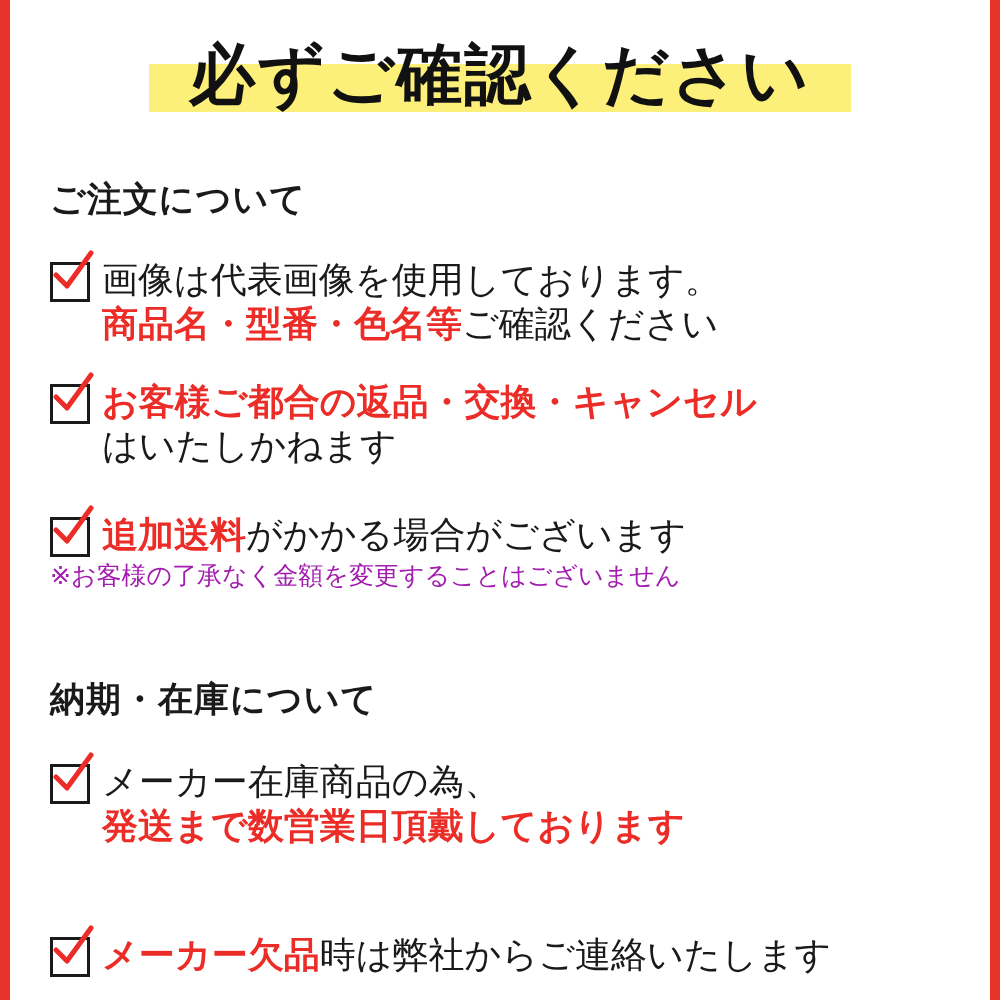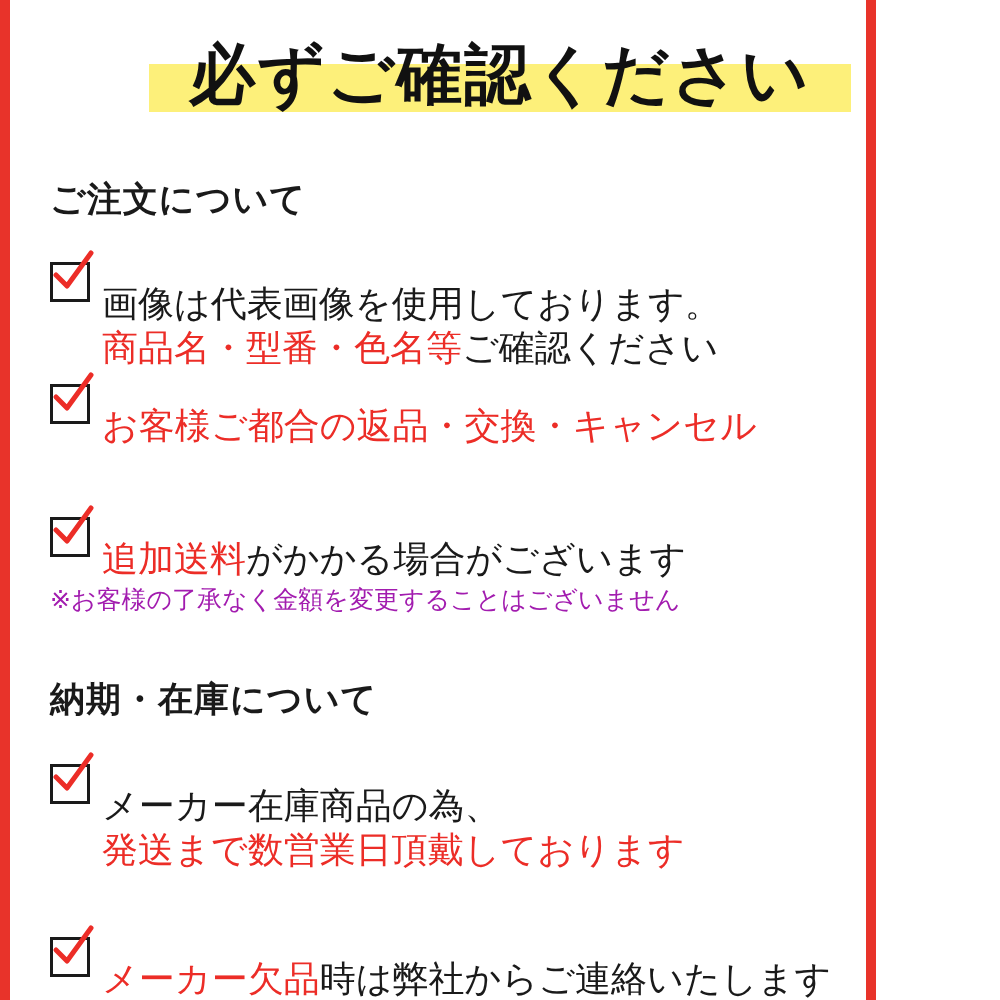--- a/index.html
+++ b/index.html
@@ -8,21 +8,21 @@
   }
   body {
     width: 1000px;
     height: 1000px;
     background: #ffffff;
     font-family: "DejaVu Sans", "Liberation Sans", sans-serif;
     overflow: hidden;
   }
   .page {
     position: relative;
-    width: 876px;
+    width: 1000px;
     height: 1000px;
     box-sizing: border-box;
     background: #ffffff;
   }
   
   .edge {
     position: absolute;
     top: 0;
     width: 10px;
     height: 1000px;
@@ -95,37 +95,36 @@
   }
   .chk svg {
     position: absolute;
     left: -5px;
     top: -16px;
     width: 48px;
     height: 48px;
   }
   .lines {
     margin-left: 52px;
-    margin-top: 24px;
   }
   .line {
     font-size: 36px;
     line-height: 1.22;
     color: #1a1a1a;
     white-space: nowrap;
     letter-spacing: 0px;
   }
   .line.note {
     font-size: 25px;
     color: #a21caf;
     line-height: 1.2;
     margin-top: 4px;
     margin-left: -52px;
   }
-  .seg-red { color: #ec2d27; font-weight: normal; }
+  .seg-red { color: #ec2d27; font-weight: bold; }
   .seg-blk { color: #1a1a1a; font-weight: normal; }
 
   #item-1 { top: 258px; }
   #item-2 { top: 380px; }
   #item-3 { top: 513px; }
   #item-4 { top: 760px; }
   #item-5 { top: 933px; }
 </style>
 </head>
 <body>
@@ -157,20 +156,21 @@
     </div>
 
     <div class="item" id="item-2">
       <div class="chk">
         <svg viewBox="0 0 48 48" aria-hidden="true">
           <path d="M8 26 L19 37 L43 4" fill="none" stroke="#ec2d27" stroke-width="5" stroke-linecap="round" stroke-linejoin="round"></path>
         </svg>
       </div>
       <div class="lines">
         <div class="line"><span class="seg-red">お客様ご都合の返品・交換・キャンセル</span></div>
+        <div class="line"><span class="seg-blk">はいたしかねます</span></div>
       </div>
     </div>
 
     <div class="item" id="item-3">
       <div class="chk">
         <svg viewBox="0 0 48 48" aria-hidden="true">
           <path d="M8 26 L19 37 L43 4" fill="none" stroke="#ec2d27" stroke-width="5" stroke-linecap="round" stroke-linejoin="round"></path>
         </svg>
       </div>
       <div class="lines">

